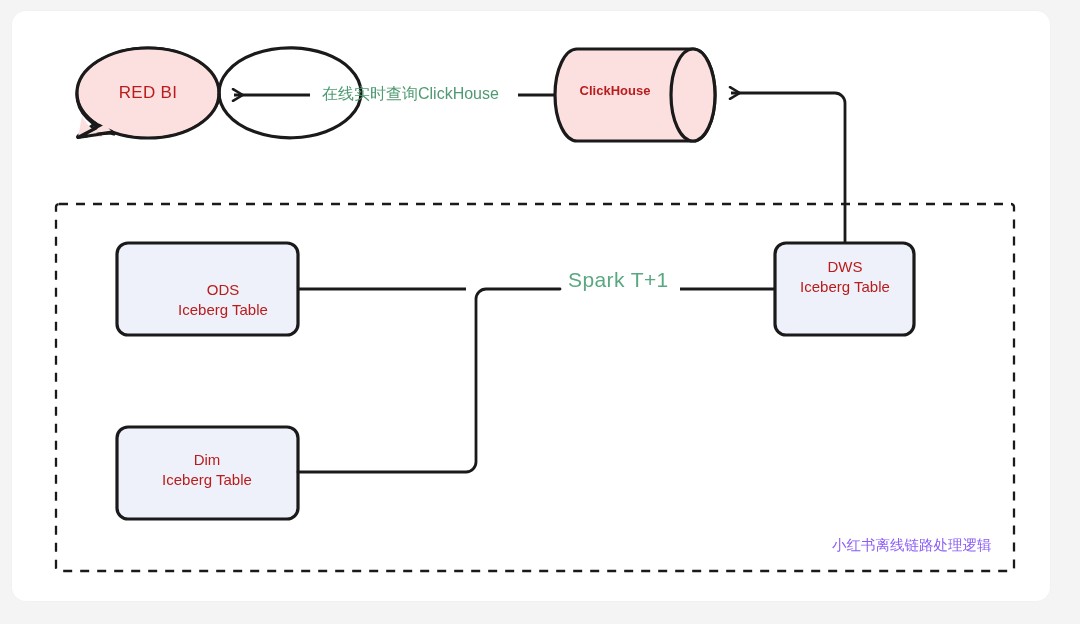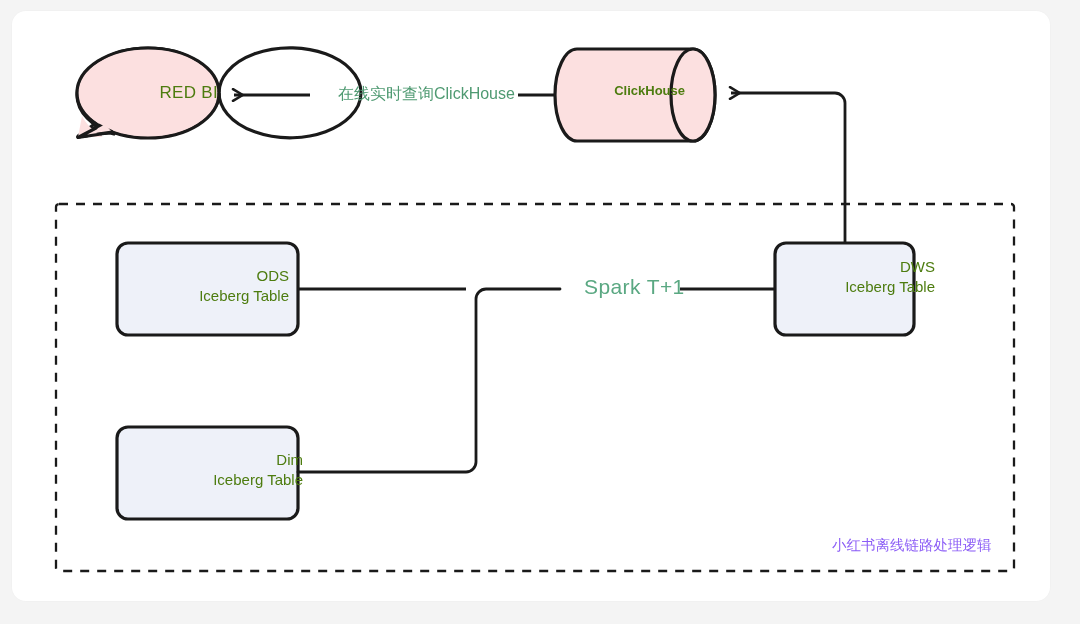--- a/index.html
+++ b/index.html
@@ -27,59 +27,58 @@
   }
   #canvas {
     position: absolute;
     left: 0;
     top: 0;
     width: 1080px;
     height: 624px;
   }
   .node-label {
     position: absolute;
-    text-align: right;
-    color: #4d7c0f;
+    text-align: center;
+    color: #b91c1c;
     line-height: 1.32;
     pointer-events: none;
     white-space: nowrap;
   }
   .lbl-redbi {
     left: 78px; top: 82px; width: 140px;
     font-size: 17px;
     letter-spacing: 0.3px;
   }
   .lbl-clickhouse {
     left: 545px; top: 82px; width: 140px;
     font-size: 13px;
     font-weight: bold;
   }
   .lbl-box {
     font-size: 15px;
   }
   .lbl-box .l1 { display: block; }
   .lbl-box .l2 { display: block; }
-  .lbl-ods  { left: 117px; top: 266px; width: 172px; }
-  .lbl-dim  { left: 117px; top: 450px; width: 180px; margin-left: 6px; }
+  .lbl-ods  { left: 117px; top: 280px; width: 172px; padding-left: 20px; }
+  .lbl-dim  { left: 117px; top: 450px; width: 180px; }
   .lbl-dws  { left: 755px; top: 257px; width: 180px; }
 
   .edge-label {
     position: absolute;
     color: #58a77d;
     white-space: nowrap;
     pointer-events: none;
-    margin-left: 16px;
   }
   .lbl-query {
     left: 322px; top: 84px;
     font-size: 16px;
     color: #4f9a72;
   }
   .lbl-spark {
-    left: 568px; top: 275px;
+    left: 568px; top: 268px;
     font-size: 21px;
     color: #5aa882;
     letter-spacing: 0.4px;
   }
   .caption {
     position: absolute;
     left: 832px; top: 536px;
     font-size: 14.5px;
     color: #8b5cf6;
     white-space: nowrap;

